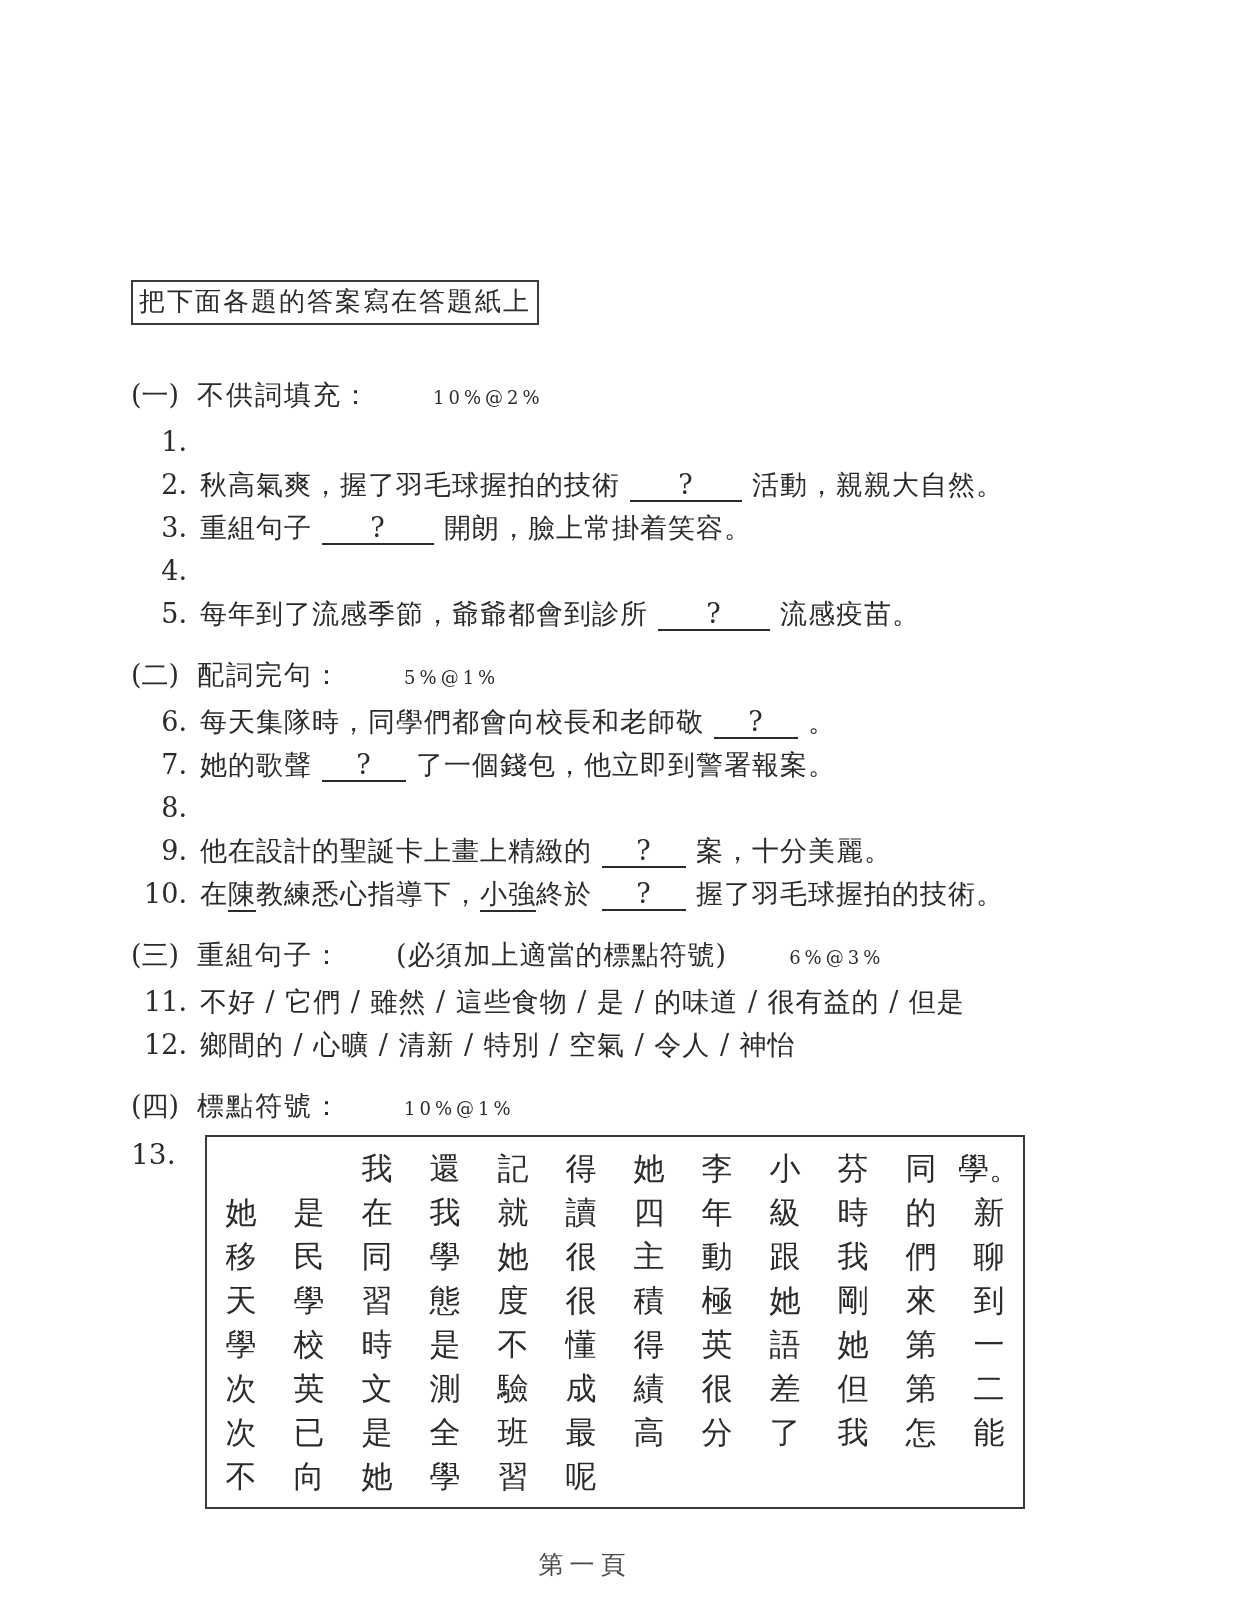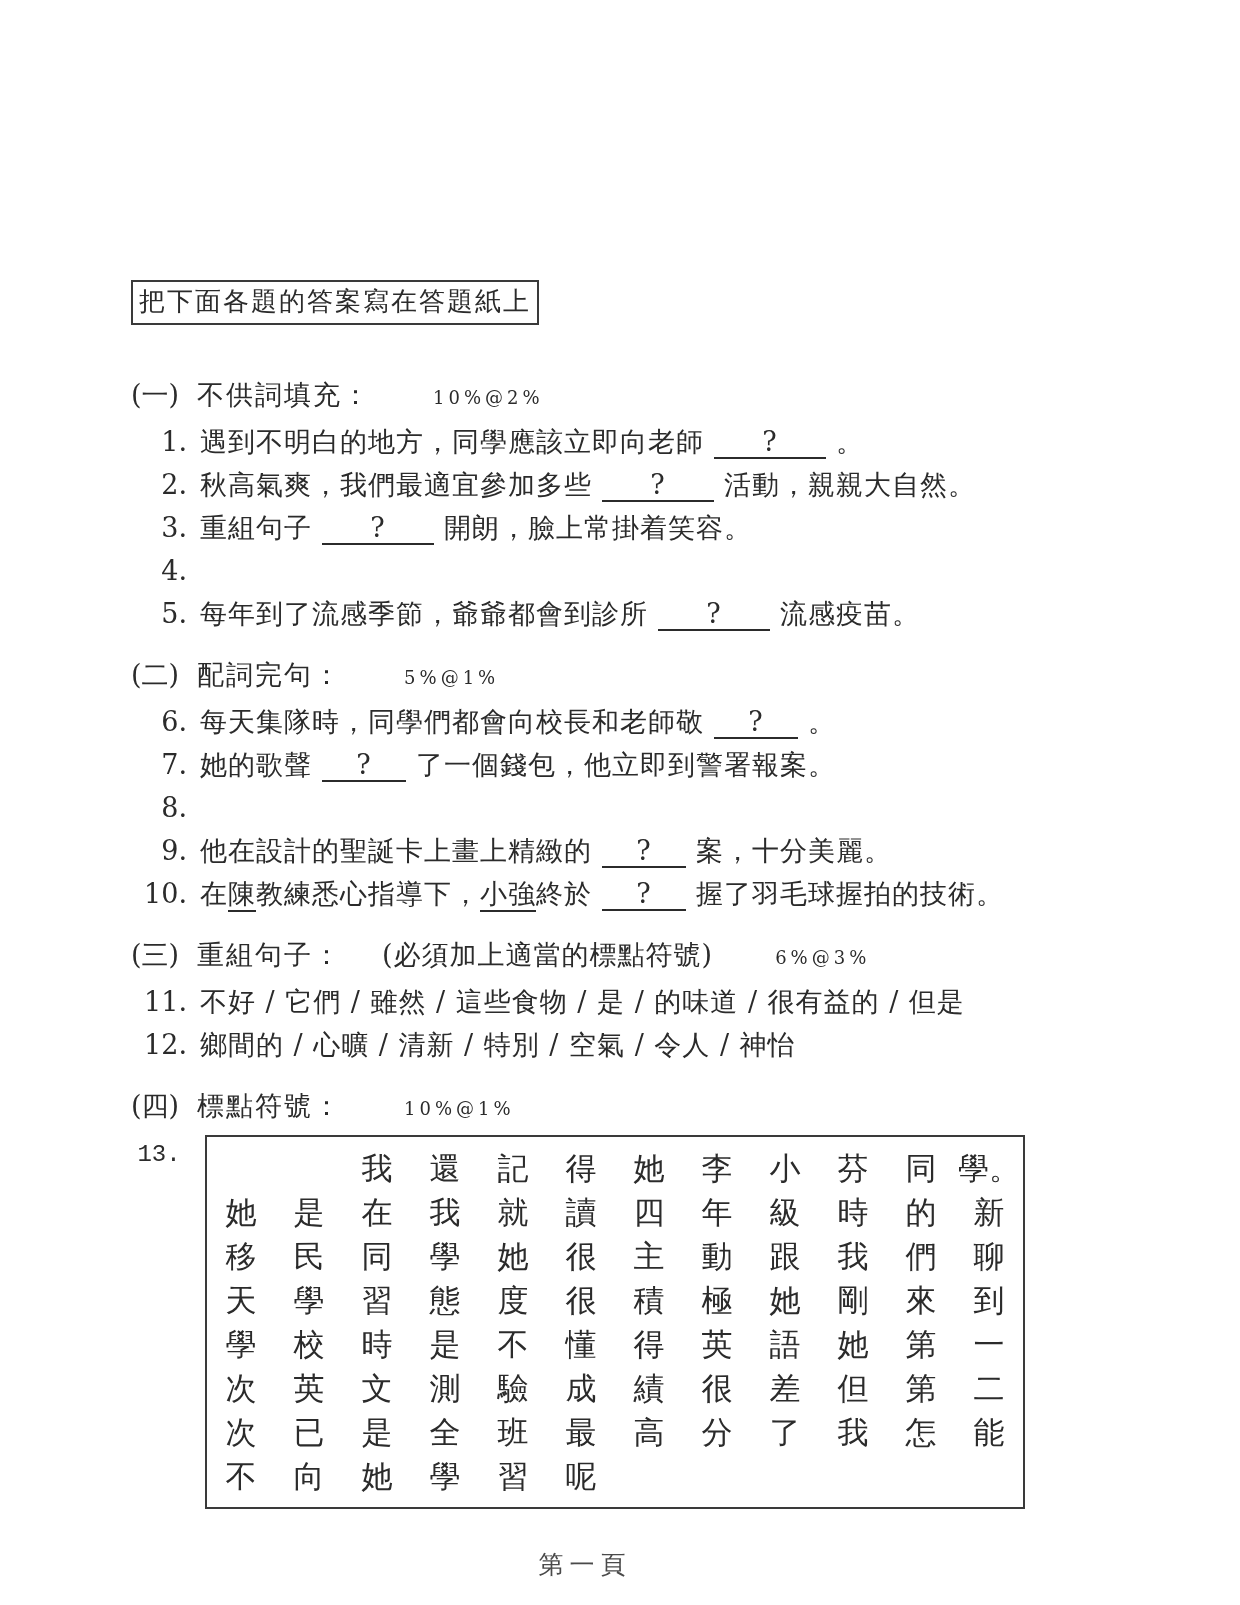--- a/index.html
+++ b/index.html
@@ -30,21 +30,21 @@
     margin-bottom: 30px;
   }
   .section { margin-top: 18px; }
   .sec-head {
     font-size: 27px;
     line-height: 44px;
     white-space: nowrap;
   }
   .sec-num { margin-right: 18px; }
   .sec-title { letter-spacing: 2px; }
-  .sec-note { margin-left: 40px; letter-spacing: 1px; }
+  .sec-note { margin-left: 54px; letter-spacing: 1px; }
   .sec-marks {
     margin-left: 62px;
     font-size: 18px;
     letter-spacing: 4px;
   }
   .q-row {
     display: flex;
     align-items: baseline;
     font-size: 27px;
     line-height: 43px;
@@ -71,24 +71,23 @@
     padding-bottom: 1px;
   }
   .q13-row {
     display: flex;
     align-items: flex-start;
     margin-top: 4px;
   }
   .q13-num {
     width: 56px;
     flex: 0 0 56px;
-    text-align: center;
-    font-size: 24px;
+    text-align: left;
+    font-size: 28px;
     line-height: 40px;
-    font-family: Liberation Mono, monospace;
   }
   .punct-grid {
     border-collapse: collapse;
     border: 2px solid #3a3a3a;
     margin-left: 18px;
     background: #ffffff;
   }
   .punct-grid td {
     width: 68px;
     height: 44px;
@@ -117,25 +116,24 @@
 <body>
 
 <div class="page">
   <div class="header-box">把下面各題的答案寫在答題紙上</div>
 
   <div id="sections">
       <div class="section">
         <div class="sec-head"><span class="sec-num">(一)</span><span class="sec-title">不供詞填充：</span><span class="sec-marks">10%@2%</span></div>
         <div class="q-row">
           <span class="q-num">1.</span>
-          <span class="q-body"><span>遇到不明白的地方，同學應該立即向老師</span><span class="blank">?</span><span>。</span></span>
         </div>
         <div class="q-row">
           <span class="q-num">2.</span>
-          <span class="q-body"><span>秋高氣爽，我們最適宜參加多些</span><span class="blank">?</span><span>活動，親親大自然。</span></span>
+          <span class="q-body"><span>秋高氣爽，握了羽毛球握拍的技術</span><span class="blank">?</span><span>活動，親親大自然。</span></span>
         </div>
         <div class="q-row">
           <span class="q-num">3.</span>
           <span class="q-body"><span>重組句子</span><span class="blank">?</span><span>開朗，臉上常掛着笑容。</span></span>
         </div>
         <div class="q-row">
           <span class="q-num">4.</span>
         </div>
         <div class="q-row">
           <span class="q-num">5.</span>

